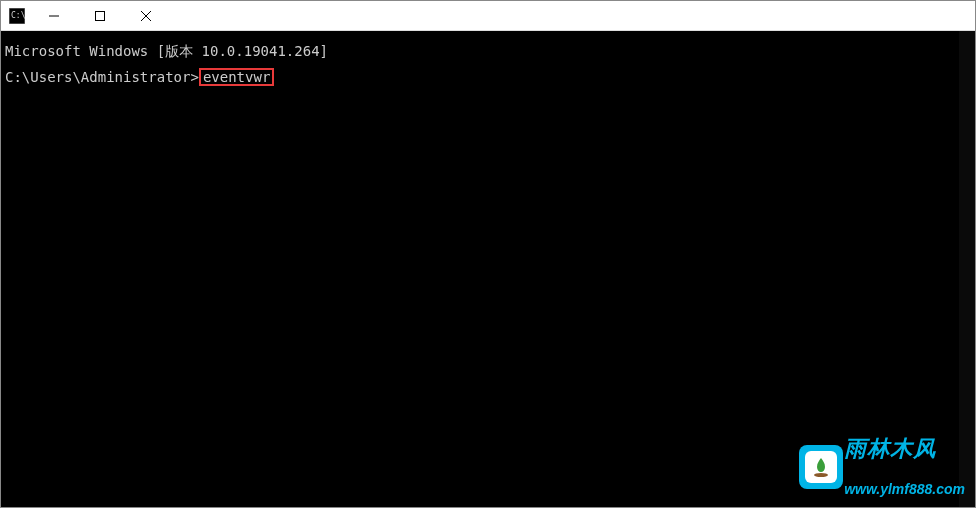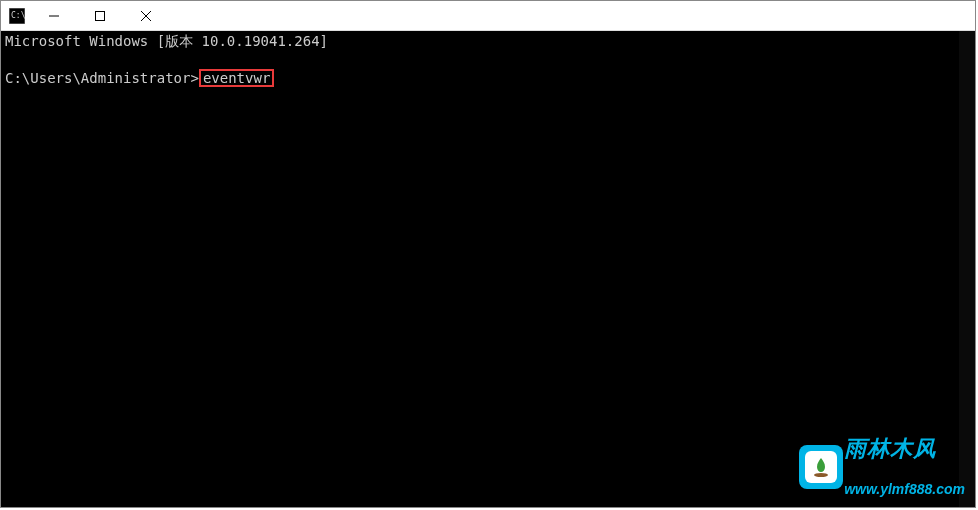--- a/index.html
+++ b/index.html
@@ -65,34 +65,34 @@
       font-family: "Segoe UI", sans-serif;
     }
     .win-btn svg {
       width: 10px;
       height: 10px;
     }
     .terminal {
       background: #000;
       width: 100%;
       height: calc(100% - 30px);
-      padding: 2px 4px;
+      padding: 12px 4px;
       font-family: "NSimSun", "SimSun", "Consolas", monospace;
       font-size: 14px;
       line-height: 16px;
       color: #ccc;
       position: relative;
       overflow: hidden;
     }
     .term-line {
       white-space: pre;
       color: #ccc;
     }
     .prompt-line {
-      margin-top: 20px;
+      margin-top: 9px;
       white-space: pre;
       color: #ccc;
     }
     .highlight-box {
       border: 2px solid #e83a3a;
       padding: 0 2px;
       display: inline-block;
       line-height: 14px;
     }
     .scrollbar {

